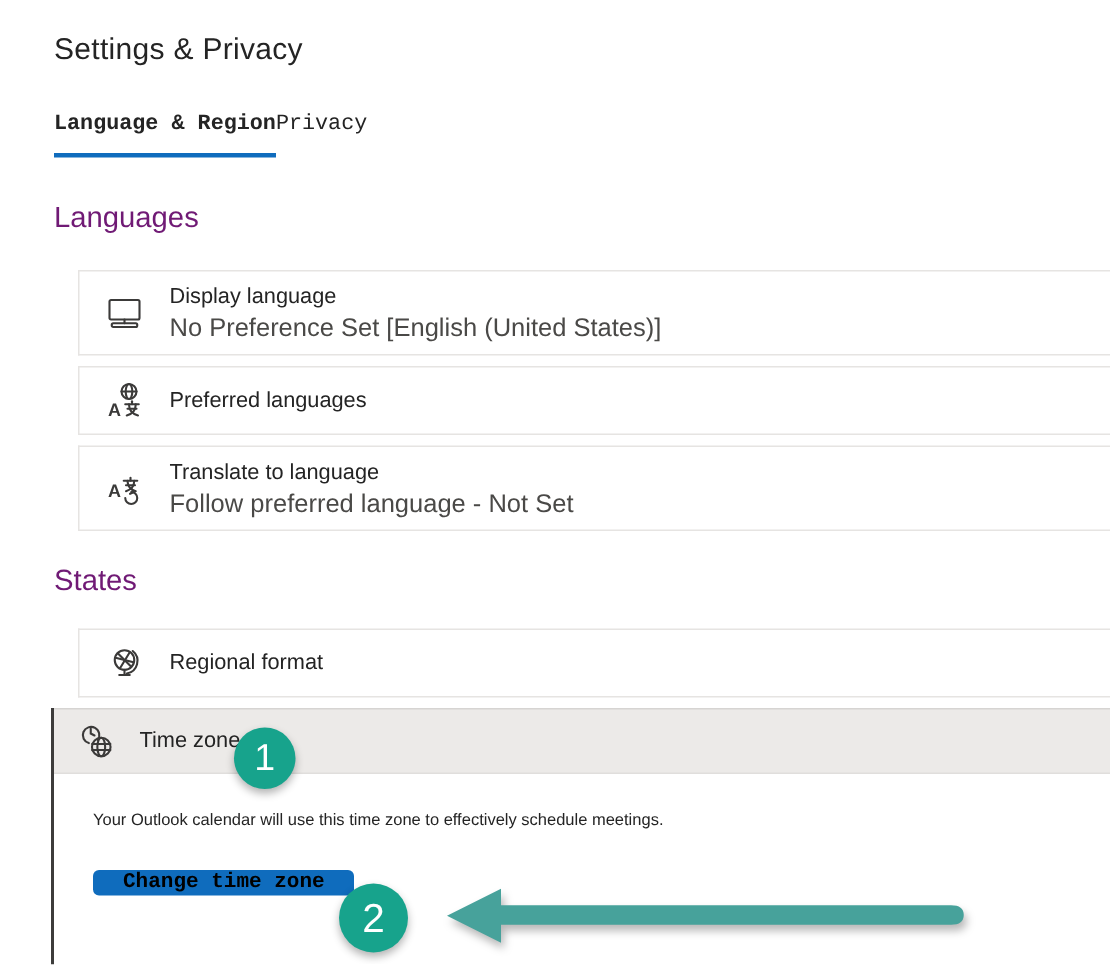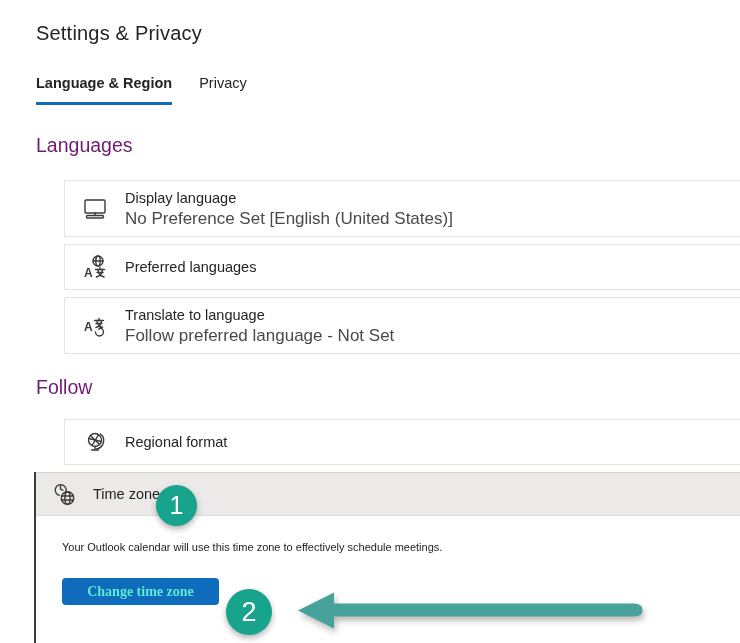--- a/index.html
+++ b/index.html
@@ -6,51 +6,51 @@
   html,body { background:#fff; }
   .page {
     width:740px; height:643px; position:relative; overflow:hidden;
     background:#ffffff; font-family:"Liberation Sans", sans-serif; color:#242424;
   }
   .page-title {
     margin:22px 0 0 36px; font-size:20px; font-weight:300; color:#242424;
     letter-spacing:.2px;
   }
   
-  .tabs { margin:30px 0 0 36px; display:flex; gap:27px; align-items:center; }
+  .tabs { margin:30px 0 0 36px; display:flex; align-items:center;font-family:Liberation Mono, monospace; }
   .tab { font-size:14.5px; color:#242424; padding-bottom:11px; border-bottom:3px solid transparent; cursor:pointer; }
   .tab.active { font-weight:700; border-bottom-color:#0f6cbd; }
   
   .section-heading { margin:29px 0 23px 36px; font-size:19.5px; font-weight:400; color:#701a75; }
   .section-heading.region { margin-top:22px; margin-bottom:20px; }
   
-  .rows { margin-left:42px;padding-left:22px; }
+  .rows { margin-left:30px;padding-left:22px; }
   .row {
     background:#fff; border:1px solid #e6e4e2; border-right:none;
     display:flex; align-items:center; padding-left:15px; margin-bottom:7px;
   }
   .row.two { height:57px; }
   .row.one { height:46px; }
   .row-icon { width:30px; height:30px; margin-right:15px; display:flex; align-items:center; justify-content:center; flex:0 0 30px; }
   .row-icon svg { display:block; }
   .row-title { font-size:14.5px; color:#242424; line-height:18px; }
   .row-sub { font-size:17px; color:#4a4947; line-height:18px; margin-top:3px; }
   
   .tz-group { margin-left:34px; border-left:2px solid #3d3c3b; }
   .tz-header {
     height:44px; background:#eceae8; border-top:1px solid #d6d4d2; border-bottom:1px solid #e0dedc;
     display:flex; align-items:center; padding-left:13px; cursor:pointer;
   }
   .tz-header .row-icon { margin-right:14px; }
   .tz-body { background:#fff; padding:21px 20px 0 26px; height:131px; }
   .tz-desc { font-size:11px; color:#242424; line-height:20px; margin-bottom:21px; }
   .tz-button {
-    display:inline-block; background:#0f6cbd; color:#5eead4; border:none; border-radius:4px;
-    font-family:Liberation Serif, serif; font-size:14px; font-weight:700;
-    padding:0 20px; height:27px; min-width:157px; cursor:pointer;
+    display:inline-block; background:#0f6cbd; color:#000000; border:none; border-radius:4px;
+    font-family:Liberation Mono, monospace; font-size:14px; font-weight:700;
+    padding:0 20px; height:17px; min-width:157px; cursor:pointer;
   }
   
   .step-badge {
     position:absolute; border-radius:50%; background:#17a38c; color:#fff;
     display:flex; align-items:center; justify-content:center;
     box-shadow:0 3px 6px rgba(0,0,0,.3); font-weight:400;
   }
   .step-badge.one { left:156px; top:485px; width:41px; height:41px; font-size:25px; }
   .step-badge.two { left:226px; top:589px; width:46px; height:46px; font-size:27px; }
   .anno-arrow { position:absolute; left:290px; top:588px; width:356px; height:48px; }
@@ -124,21 +124,21 @@
           </g>
         </svg>
       </span>
       <div>
         <div class="row-title">Translate to language</div>
         <div class="row-sub">Follow preferred language - Not Set</div>
       </div>
     </div>
   </div>
 
-  <div class="section-heading region">Follow</div>
+  <div class="section-heading region">States</div>
 
   <div class="rows">
     <div class="row one">
       <span class="row-icon">
         <svg width="26" height="26" viewBox="0 0 26 26">
           <circle class="icon-stroke" cx="13" cy="11" r="6.5"></circle>
           <line class="icon-stroke" x1="8.5" y1="6.5" x2="17.5" y2="15.5"></line>
           <line class="icon-stroke" x1="7" y1="9.5" x2="19" y2="12.5"></line>
           <line class="icon-stroke" x1="10" y1="16.5" x2="16.5" y2="5.8"></line>
           <path class="icon-stroke" d="M18.5 5 a8.5 8.5 0 0 1 -4 15"></path>

